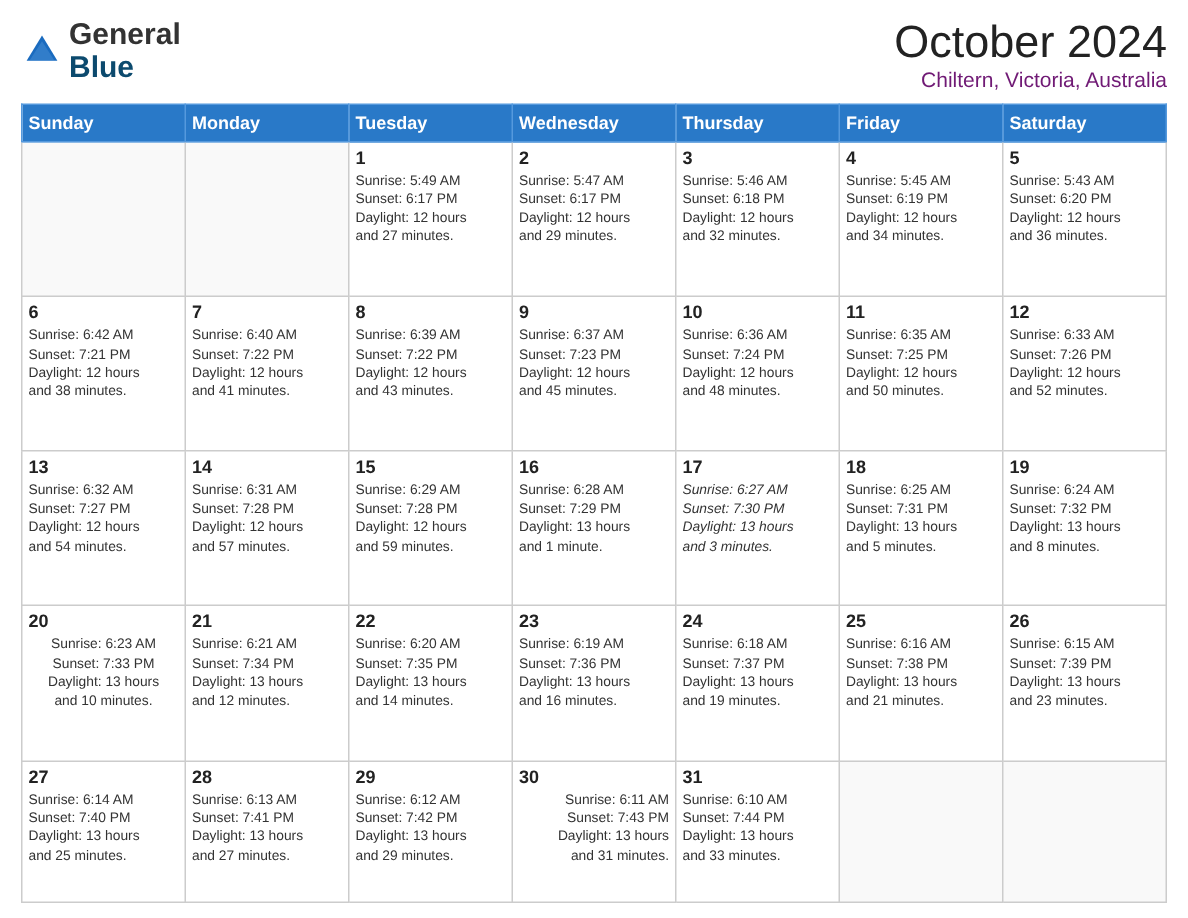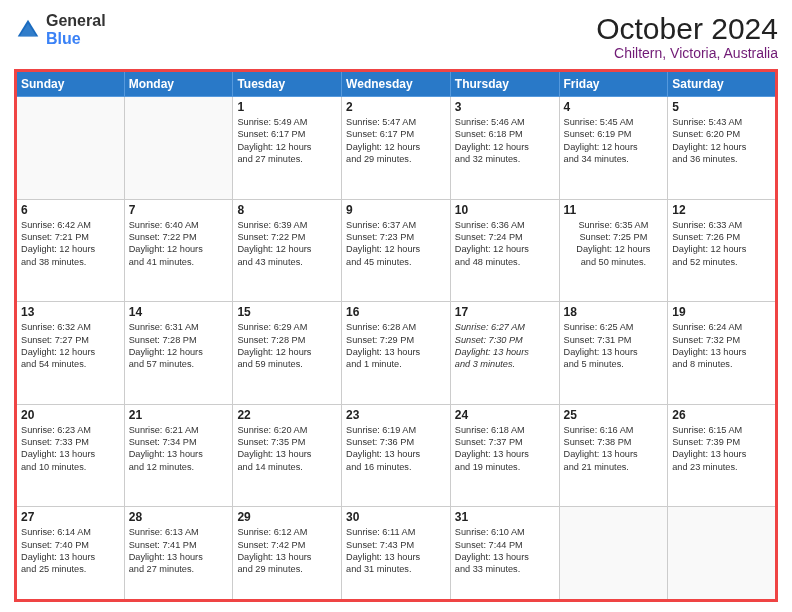--- a/index.html
+++ b/index.html
@@ -22,46 +22,46 @@
       justify-content: space-between;
       align-items: flex-start;
       margin-bottom: 8px;
     }
     .logo {
       display: flex;
       align-items: center;
       gap: 4px;
     }
     .logo-text {
-      font-size: 16px;
+      font-size: 20px;
       font-weight: bold;
       line-height: 1.1;
     }
     .logo-text .general { display: block; color: #333; }
-    .logo-text .blue { display: block; color: #3b82f6; }
+    .logo-text .blue { display: block; color: #0c4a6e; }
     .logo-icon {
       width: 28px;
       height: 28px;
     }
     .title-block {
       text-align: right;
     }
     .month-title {
       font-size: 30px;
       font-weight: normal;
       color: #222;
       line-height: 1.1;
     }
     .subtitle {
       font-size: 14px;
       color: #701a75;
     }
     .calendar {
       flex: 1;
-      border: 3px solid #ef4444;
+      border: 1px solid #ef4444;
       border-collapse: collapse;
       width: 100%;
       table-layout: fixed;
     }
     .calendar th {
       background: #2979c8;
       color: #fff;
       font-size: 12px;
       font-weight: bold;
       padding: 5px 4px;
@@ -200,21 +200,21 @@
           </td>
           <td>
             <span class="day-num">10</span>
             <div class="day-info" style="white-space: pre-line;">Sunrise: 6:36 AM
 Sunset: 7:24 PM
 Daylight: 12 hours
 and 48 minutes.</div>
           </td>
           <td>
             <span class="day-num">11</span>
-            <div class="day-info" style="white-space: pre-line; text-align: center;">Sunrise: 6:35 AM
+            <div class="day-info" style="white-space: pre-line;">Sunrise: 6:35 AM
 Sunset: 7:25 PM
 Daylight: 12 hours
 and 50 minutes.</div>
           </td>
           <td>
             <span class="day-num">12</span>
             <div class="day-info" style="white-space: pre-line;">Sunrise: 6:33 AM
 Sunset: 7:26 PM
 Daylight: 12 hours
 and 52 minutes.</div>
@@ -267,21 +267,21 @@
             <span class="day-num">19</span>
             <div class="day-info" style="white-space: pre-line;">Sunrise: 6:24 AM
 Sunset: 7:32 PM
 Daylight: 13 hours
 and 8 minutes.</div>
           </td>
         </tr>
         <tr>
           <td>
             <span class="day-num">20</span>
-            <div class="day-info" style="white-space: pre-line;">Sunrise: 6:23 AM
+            <div class="day-info" style="white-space: pre-line; text-align: center;">Sunrise: 6:23 AM
 Sunset: 7:33 PM
 Daylight: 13 hours
 and 10 minutes.</div>
           </td>
           <td>
             <span class="day-num">21</span>
             <div class="day-info" style="white-space: pre-line;">Sunrise: 6:21 AM
 Sunset: 7:34 PM
 Daylight: 13 hours
 and 12 minutes.</div>
@@ -339,21 +339,21 @@
           </td>
           <td>
             <span class="day-num">29</span>
             <div class="day-info" style="white-space: pre-line;">Sunrise: 6:12 AM
 Sunset: 7:42 PM
 Daylight: 13 hours
 and 29 minutes.</div>
           </td>
           <td>
             <span class="day-num">30</span>
-            <div class="day-info" style="white-space: pre-line;">Sunrise: 6:11 AM
+            <div class="day-info" style="white-space: pre-line; text-align: right;">Sunrise: 6:11 AM
 Sunset: 7:43 PM
 Daylight: 13 hours
 and 31 minutes.</div>
           </td>
           <td>
             <span class="day-num">31</span>
             <div class="day-info" style="white-space: pre-line;">Sunrise: 6:10 AM
 Sunset: 7:44 PM
 Daylight: 13 hours
 and 33 minutes.</div>

